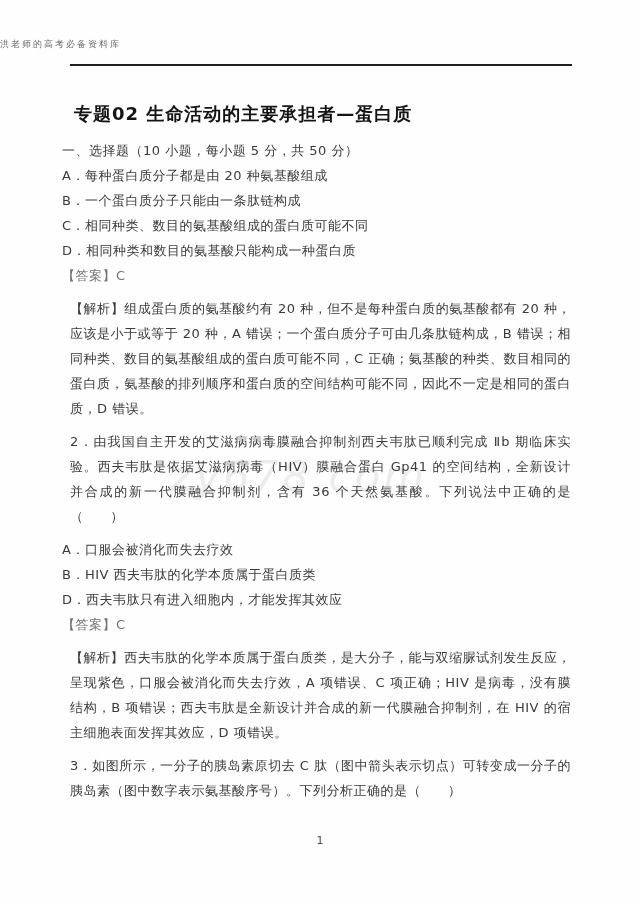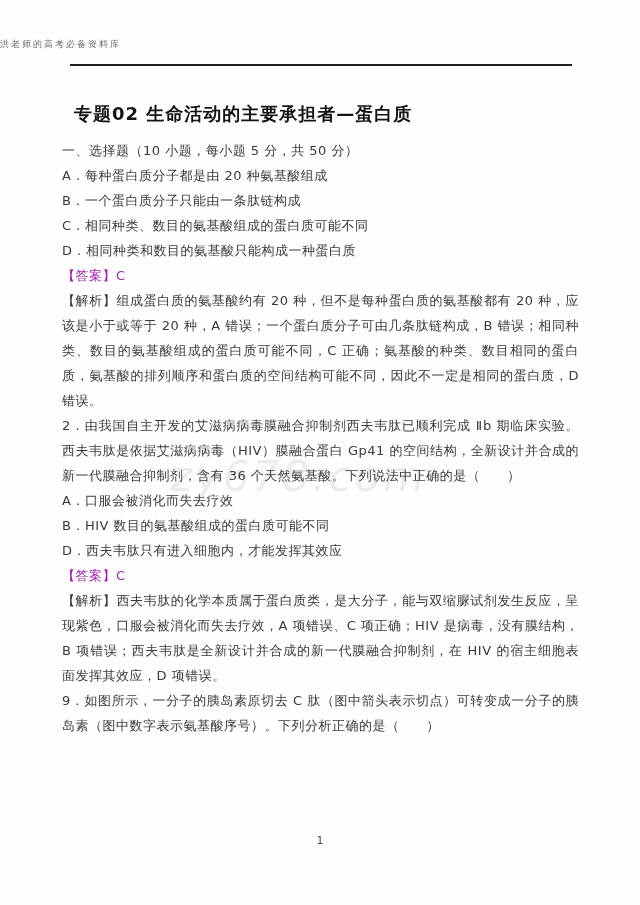--- a/index.html
+++ b/index.html
@@ -31,22 +31,22 @@
     position:absolute; top:452px; left:170px;
     font-size:42px; color:#d7d7d5; opacity:.45; letter-spacing:3px;
     z-index:0; pointer-events:none;font-style:italic;
   }
   .content {
     position:absolute; top:138px; left:62px; width:517px;
     font-size:13px; color:#3a3a3a; letter-spacing:.5px;
     line-height:25px; z-index:1;
   }
   .content .line { line-height:25px; white-space:nowrap; }
-  .content .para { margin:0; line-height:25px; text-align:justify; }
-  .answer-line { color:#a21caf; }
+  .content .para { margin:8px; line-height:25px; text-align:justify; }
+  .answer-line { color:#737373; }
   .page-number {
     position:absolute; top:834px; left:0; width:640px;
     text-align:center; font-size:11px; color:#4a4a4a;
   }
 </style>
 </head>
 <body>
 
 <div class="page">
 
@@ -62,24 +62,24 @@
 
     <div class="line">A．每种蛋白质分子都是由 20 种氨基酸组成</div>
     <div class="line">B．一个蛋白质分子只能由一条肽链构成</div>
     <div class="line">C．相同种类、数目的氨基酸组成的蛋白质可能不同</div>
     <div class="line">D．相同种类和数目的氨基酸只能构成一种蛋白质</div>
     <div class="line answer-line">【答案】C</div>
     <p class="para">【解析】组成蛋白质的氨基酸约有 20 种，但不是每种蛋白质的氨基酸都有 20 种，应该是小于或等于 20 种，A 错误；一个蛋白质分子可由几条肽链构成，B 错误；相同种类、数目的氨基酸组成的蛋白质可能不同，C 正确；氨基酸的种类、数目相同的蛋白质，氨基酸的排列顺序和蛋白质的空间结构可能不同，因此不一定是相同的蛋白质，D 错误。</p>
 
     <p class="para">2．由我国自主开发的艾滋病病毒膜融合抑制剂西夫韦肽已顺利完成 Ⅱb 期临床实验。西夫韦肽是依据艾滋病病毒（HIV）膜融合蛋白 Gp41 的空间结构，全新设计并合成的新一代膜融合抑制剂，含有 36 个天然氨基酸。下列说法中正确的是（　　）</p>
     <div class="line">A．口服会被消化而失去疗效</div>
-    <div class="line">B．HIV 数目的氨基酸组成的蛋白质可能不同</div>
+    <div class="line">B．HIV 西夫韦肽的化学本质属于蛋白质类</div>
     <div class="line">D．西夫韦肽只有进入细胞内，才能发挥其效应</div>
     <div class="line answer-line">【答案】C</div>
     <p class="para">【解析】西夫韦肽的化学本质属于蛋白质类，是大分子，能与双缩脲试剂发生反应，呈现紫色，口服会被消化而失去疗效，A 项错误、C 项正确；HIV 是病毒，没有膜结构，B 项错误；西夫韦肽是全新设计并合成的新一代膜融合抑制剂，在 HIV 的宿主细胞表面发挥其效应，D 项错误。</p>
 
-    <p class="para">9．如图所示，一分子的胰岛素原切去 C 肽（图中箭头表示切点）可转变成一分子的胰岛素（图中数字表示氨基酸序号）。下列分析正确的是（　　）</p>
+    <p class="para">3．如图所示，一分子的胰岛素原切去 C 肽（图中箭头表示切点）可转变成一分子的胰岛素（图中数字表示氨基酸序号）。下列分析正确的是（　　）</p>
 
   </div>
 
   <div class="page-number">1</div>
 
 </div>
 
 </body></html>

